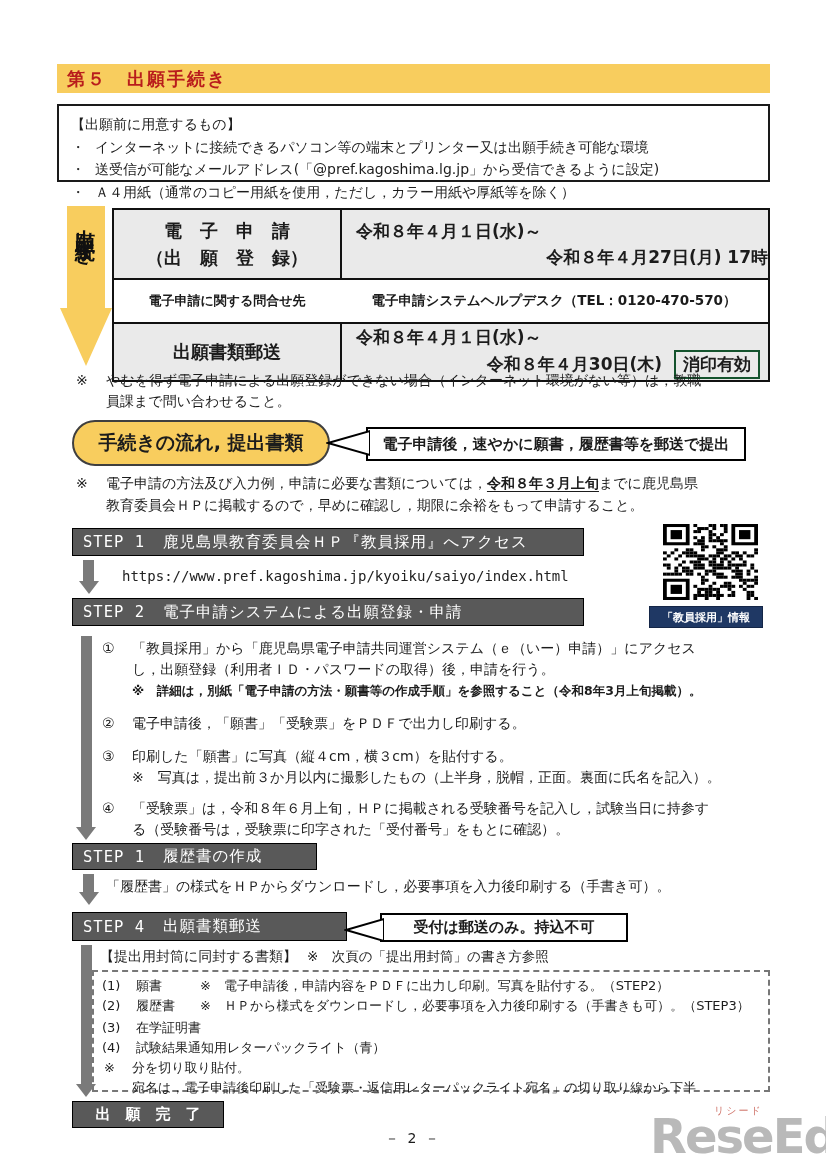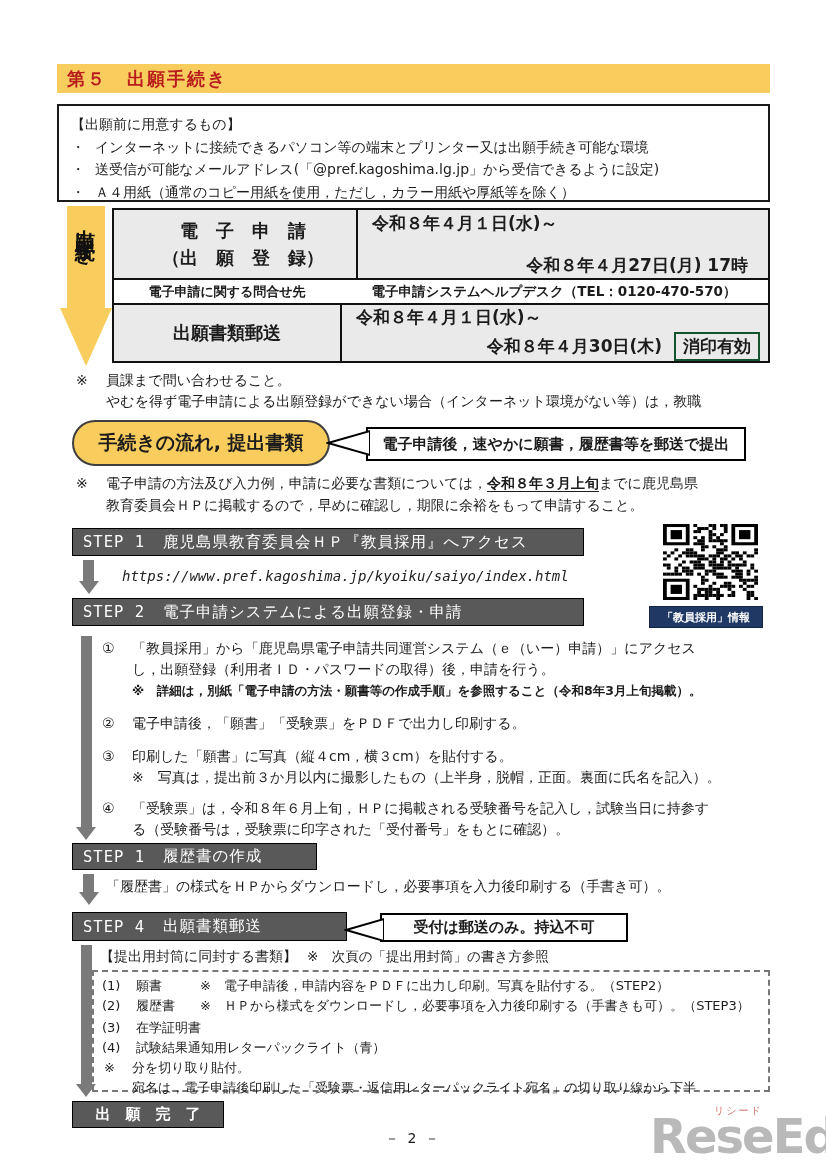--- a/index.html
+++ b/index.html
@@ -20,21 +20,21 @@
   
   .arrow-label{position:absolute;top:8px;left:50%;transform:translateX(-50%);
                writing-mode:vertical-rl;font-size:20px;font-weight:bold;letter-spacing:4px;color:#111;}
 
   
   .sched{border:2px solid #111;}
   .srow{display:flex;box-sizing:border-box;}
   .srow.gray{background:var(--table-gray,#EAEAEA);}
   .scell-l{width:226px;flex:none;border-right:2px solid #111;display:flex;flex-direction:column;
            align-items:center;justify-content:center;font-weight:bold;}
-  .scell-r{flex:1;display:flex;flex-direction:column;justify-content:space-between;font-weight:bold;}
+  .scell-r{flex:1;display:flex;flex-direction:column;justify-content:center;font-weight:bold;}
   .sep-t{border-top:2px solid #111;}
   .badge{border:2px solid #14532d;padding:0 7px;margin-left:12px;background:var(--table-gray,#EAEAEA);}
 
   
   .note{display:flex;font-size:14px;line-height:21px;}
   .note .mk{width:30px;flex:none;}
   .hl{font-weight:bold;text-decoration:underline;text-underline-offset:3px;}
 
   
   .bubble{background:var(--accent-yellow,#F8CD5E);border:2.5px solid #3f3f3f;border-radius:24px;
@@ -90,21 +90,21 @@
 </style>
 </head>
 <body>
 
 <div class="page">
 
   <div class="header-bar abs" style="left:57px;top:64px;width:713px;height:29px;">
     <span>第５　出願手続き</span>
   </div>
 
-  <div class="prep-box abs" style="left:57px;top:104px;width:713px;height:98px;">
+  <div class="prep-box abs" style="left:57px;top:104px;width:713px;height:78px;">
     <div>【出願前に用意するもの】</div>
     <div class="bullet-row">
       <span class="bm">・</span>
       <span>インターネットに接続できるパソコン等の端末とプリンター又は出願手続き可能な環境</span>
     </div>
     <div class="bullet-row">
       <span class="bm">・</span>
       <span>送受信が可能なメールアドレス(「@pref.kagoshima.lg.jp」から受信できるように設定)</span>
     </div>
     <div class="bullet-row">
@@ -115,52 +115,52 @@
 
   <div class="abs" style="left:60px;top:206px;width:52px;height:160px;">
     <svg width="52" height="160" viewBox="0 0 52 160">
       <polygon points="7,0 45,0 45,102 52,102 26,160 0,102 7,102" fill="#F8CD5E"></polygon>
     </svg>
     <div class="arrow-label">出願手続き</div>
   </div>
 
   <div class="sched abs" style="left:112px;top:208px;width:658px;">
     <div class="srow gray" style="height:68px;">
-      <div class="scell-l" style="font-size:18px;line-height:27px;padding-left:16px;">
+      <div class="scell-l" style="font-size:18px;line-height:27px;">
         <span>電　子　申　請</span>
         <span>（出　願　登　録）</span>
       </div>
       <div class="scell-r" style="font-size:17px;line-height:26px;">
         <span style="padding-left:14px;">令和８年４月１日(水)～</span>
-        <span style="text-align:right;padding-right:20px;margin-left:20px;">令和８年４月27日(月) 17時</span>
+        <span style="text-align:right;margin-left:20px;">令和８年４月27日(月) 17時</span>
       </div>
     </div>
-    <div class="srow sep-t" style="height:25px;align-items:center;">
+    <div class="srow sep-t" style="height:44px;align-items:center;">
       <span style="width:226px;text-align:center;font-weight:bold;font-size:13px;flex:none;">電子申請に関する問合せ先</span>
       <span style="flex:1;text-align:center;font-weight:bold;font-size:13.5px;">電子申請システムヘルプデスク（TEL：0120-470-570）</span>
     </div>
     <div class="srow gray sep-t" style="height:58px;">
       <div class="scell-l" style="font-size:18px;">
         <span>出願書類郵送</span>
       </div>
       <div class="scell-r" style="font-size:17px;line-height:25px;">
         <span style="padding-left:14px;">令和８年４月１日(水)～</span>
         <span style="display:flex;justify-content:flex-end;align-items:center;padding-right:8px;">
           <span>令和８年４月30日(木)</span>
           <span class="badge">消印有効</span>
         </span>
       </div>
     </div>
   </div>
 
   <div class="note abs" style="left:76px;top:370px;width:700px;">
     <span class="mk">※</span>
     <span>
+      <span style="display:block;">やむを得ず電子申請による出願登録ができない場合（インターネット環境がない等）は，教職</span>
       <span style="display:block;">員課まで問い合わせること。</span>
-      <span style="display:block;">やむを得ず電子申請による出願登録ができない場合（インターネット環境がない等）は，教職</span>
     </span>
   </div>
 
   <div class="bubble abs" style="left:72px;top:420px;width:258px;height:46px;">
     <span>手続きの流れ, 提出書類</span>
   </div>
   <svg class="abs wedge" style="left:326px;top:428px;" width="44" height="30" viewBox="0 0 44 30">
     <polygon points="2,15 44,3 44,27" fill="#ffffff" stroke="#000" stroke-width="2"></polygon>
   </svg>
   <div class="cbox abs" style="left:366px;top:427px;width:380px;height:34px;font-size:15px;">
@@ -176,21 +176,21 @@
   </div>
 
   <div class="step-bar abs" style="left:72px;top:528px;width:512px;height:28px;">
     <span class="sl">STEP 1</span>
     <span>鹿児島県教育委員会ＨＰ『教員採用』へアクセス</span>
   </div>
   <div class="g-arrow abs" style="left:78px;top:560px;width:21px;height:34px;">
     <div class="shaft"></div>
       <div class="head"></div>
   </div>
-  <div class="url-text abs" style="left:122px;top:568px;font-style:italic;">https://www.pref.kagoshima.jp/kyoiku/saiyo/index.html</div>
+  <div class="url-text abs" style="left:122px;top:568px;">https://www.pref.kagoshima.jp/kyoiku/saiyo/index.html</div>
 
   <div class="abs" style="left:663px;top:524px;width:95px;height:76px;"><svg width="95" height="76" viewBox="0 0 100 100" preserveAspectRatio="none">
         <rect width="100%" height="100%" fill="#fff"></rect>
         <rect x="32" y="0" width="4" height="4" fill="#000"></rect>
         <rect x="48" y="0" width="4" height="4" fill="#000"></rect>
         <rect x="52" y="0" width="4" height="4" fill="#000"></rect>
         <rect x="60" y="0" width="4" height="4" fill="#000"></rect>
         <rect x="64" y="0" width="4" height="4" fill="#000"></rect>
         <rect x="36" y="4" width="4" height="4" fill="#000"></rect>
         <rect x="40" y="4" width="4" height="4" fill="#000"></rect>

